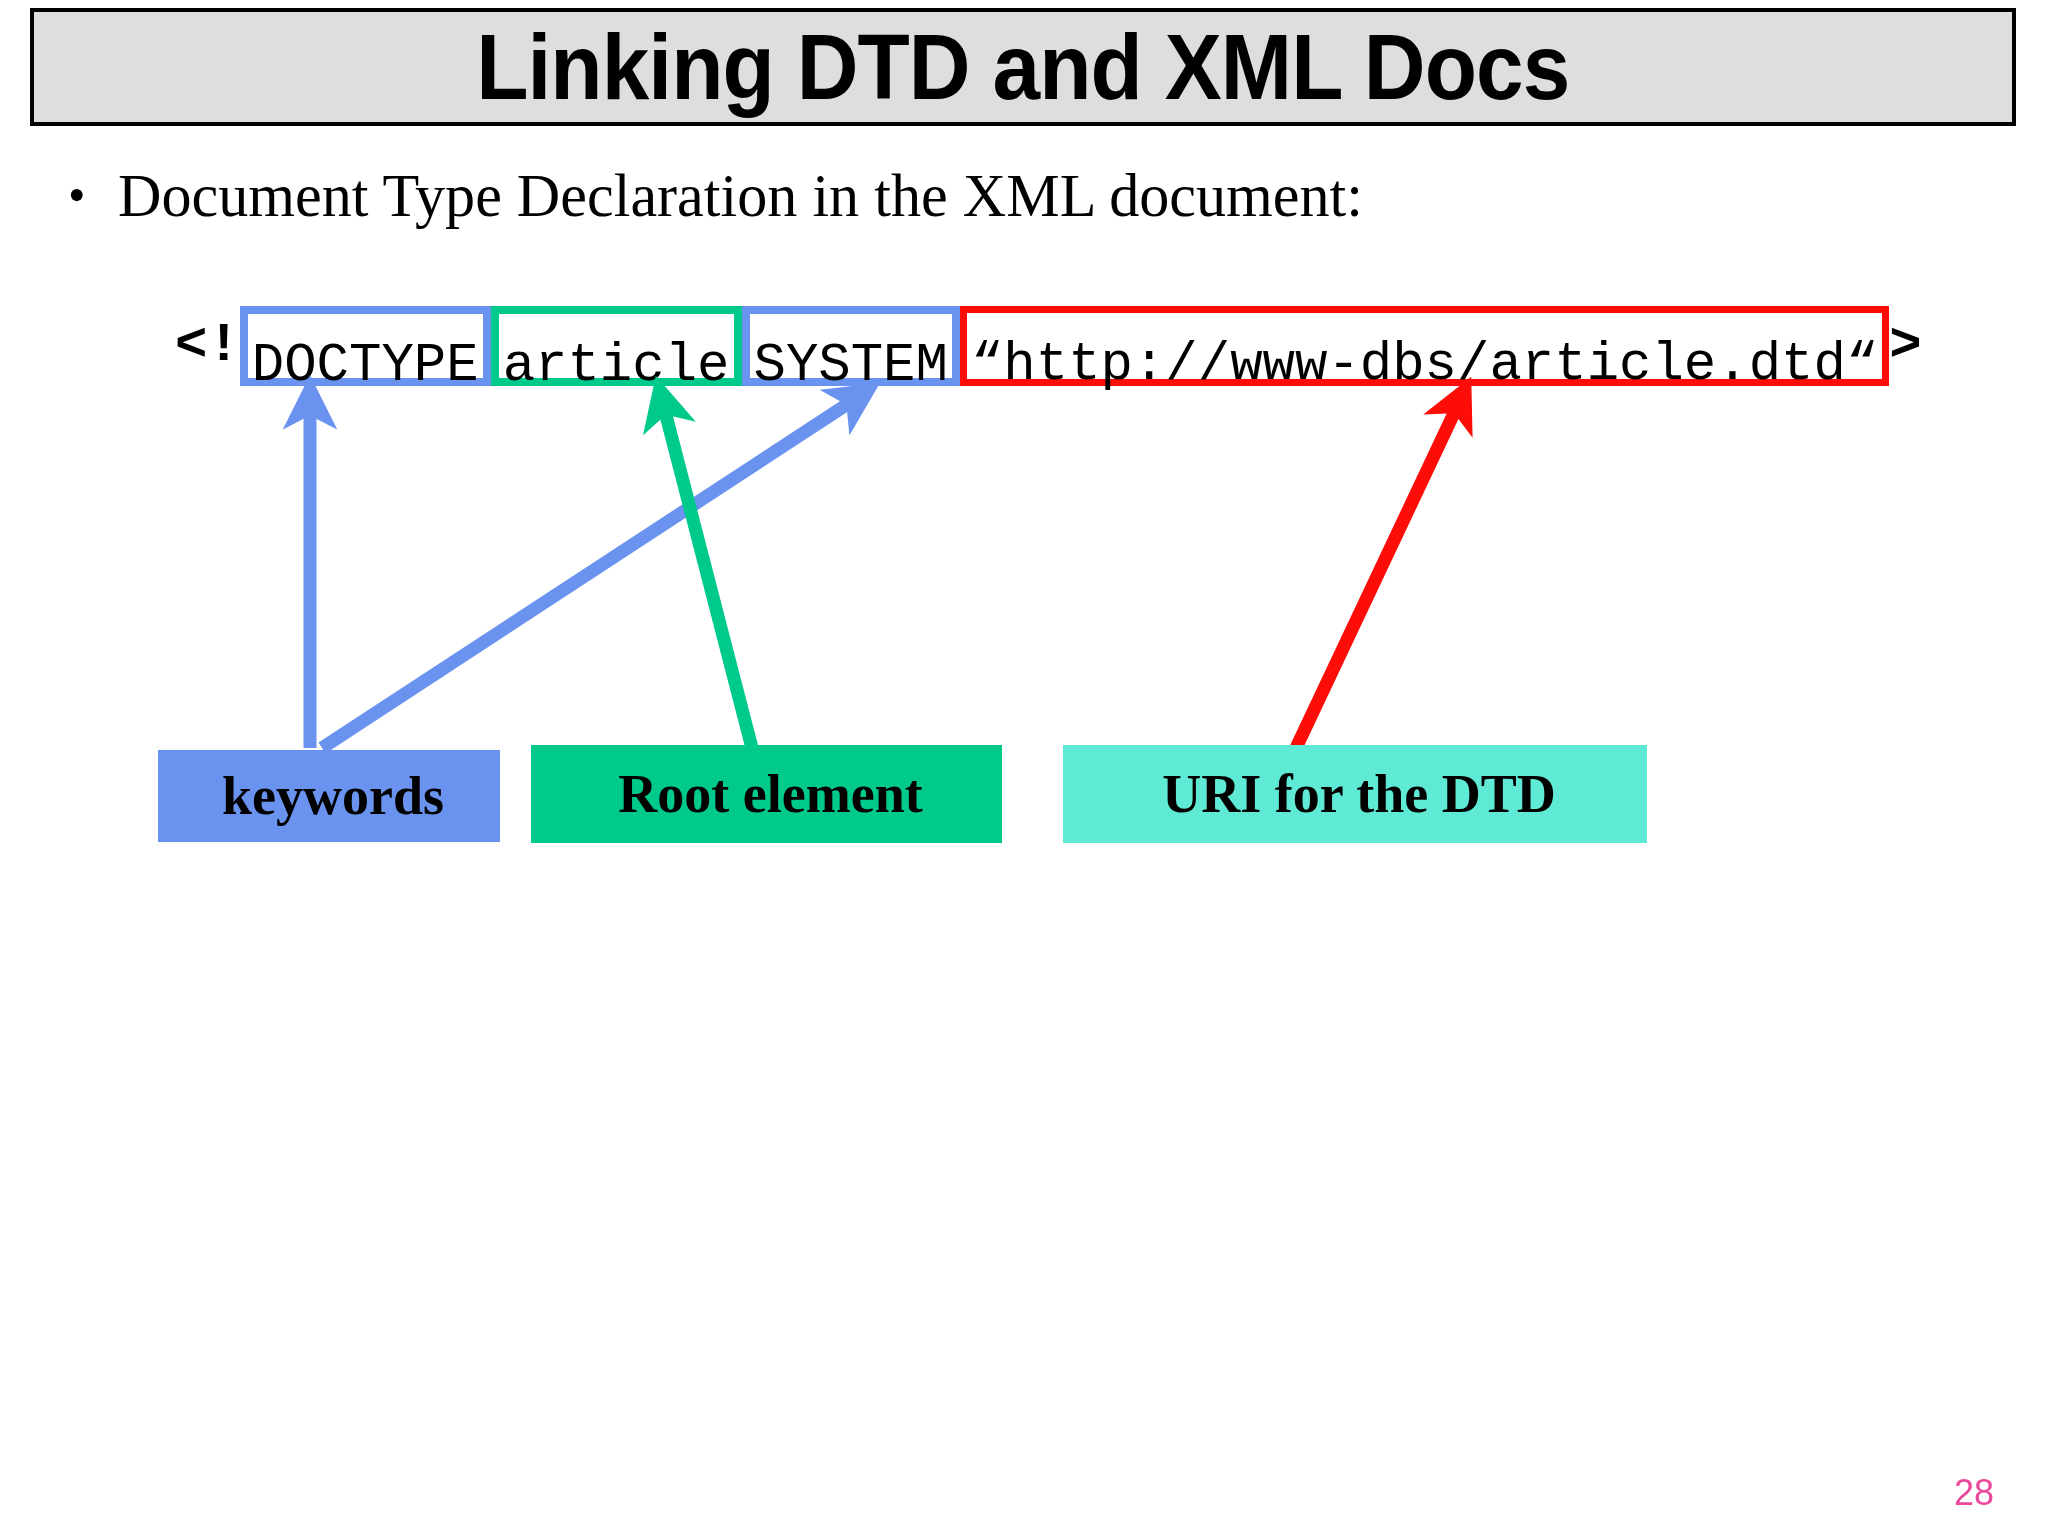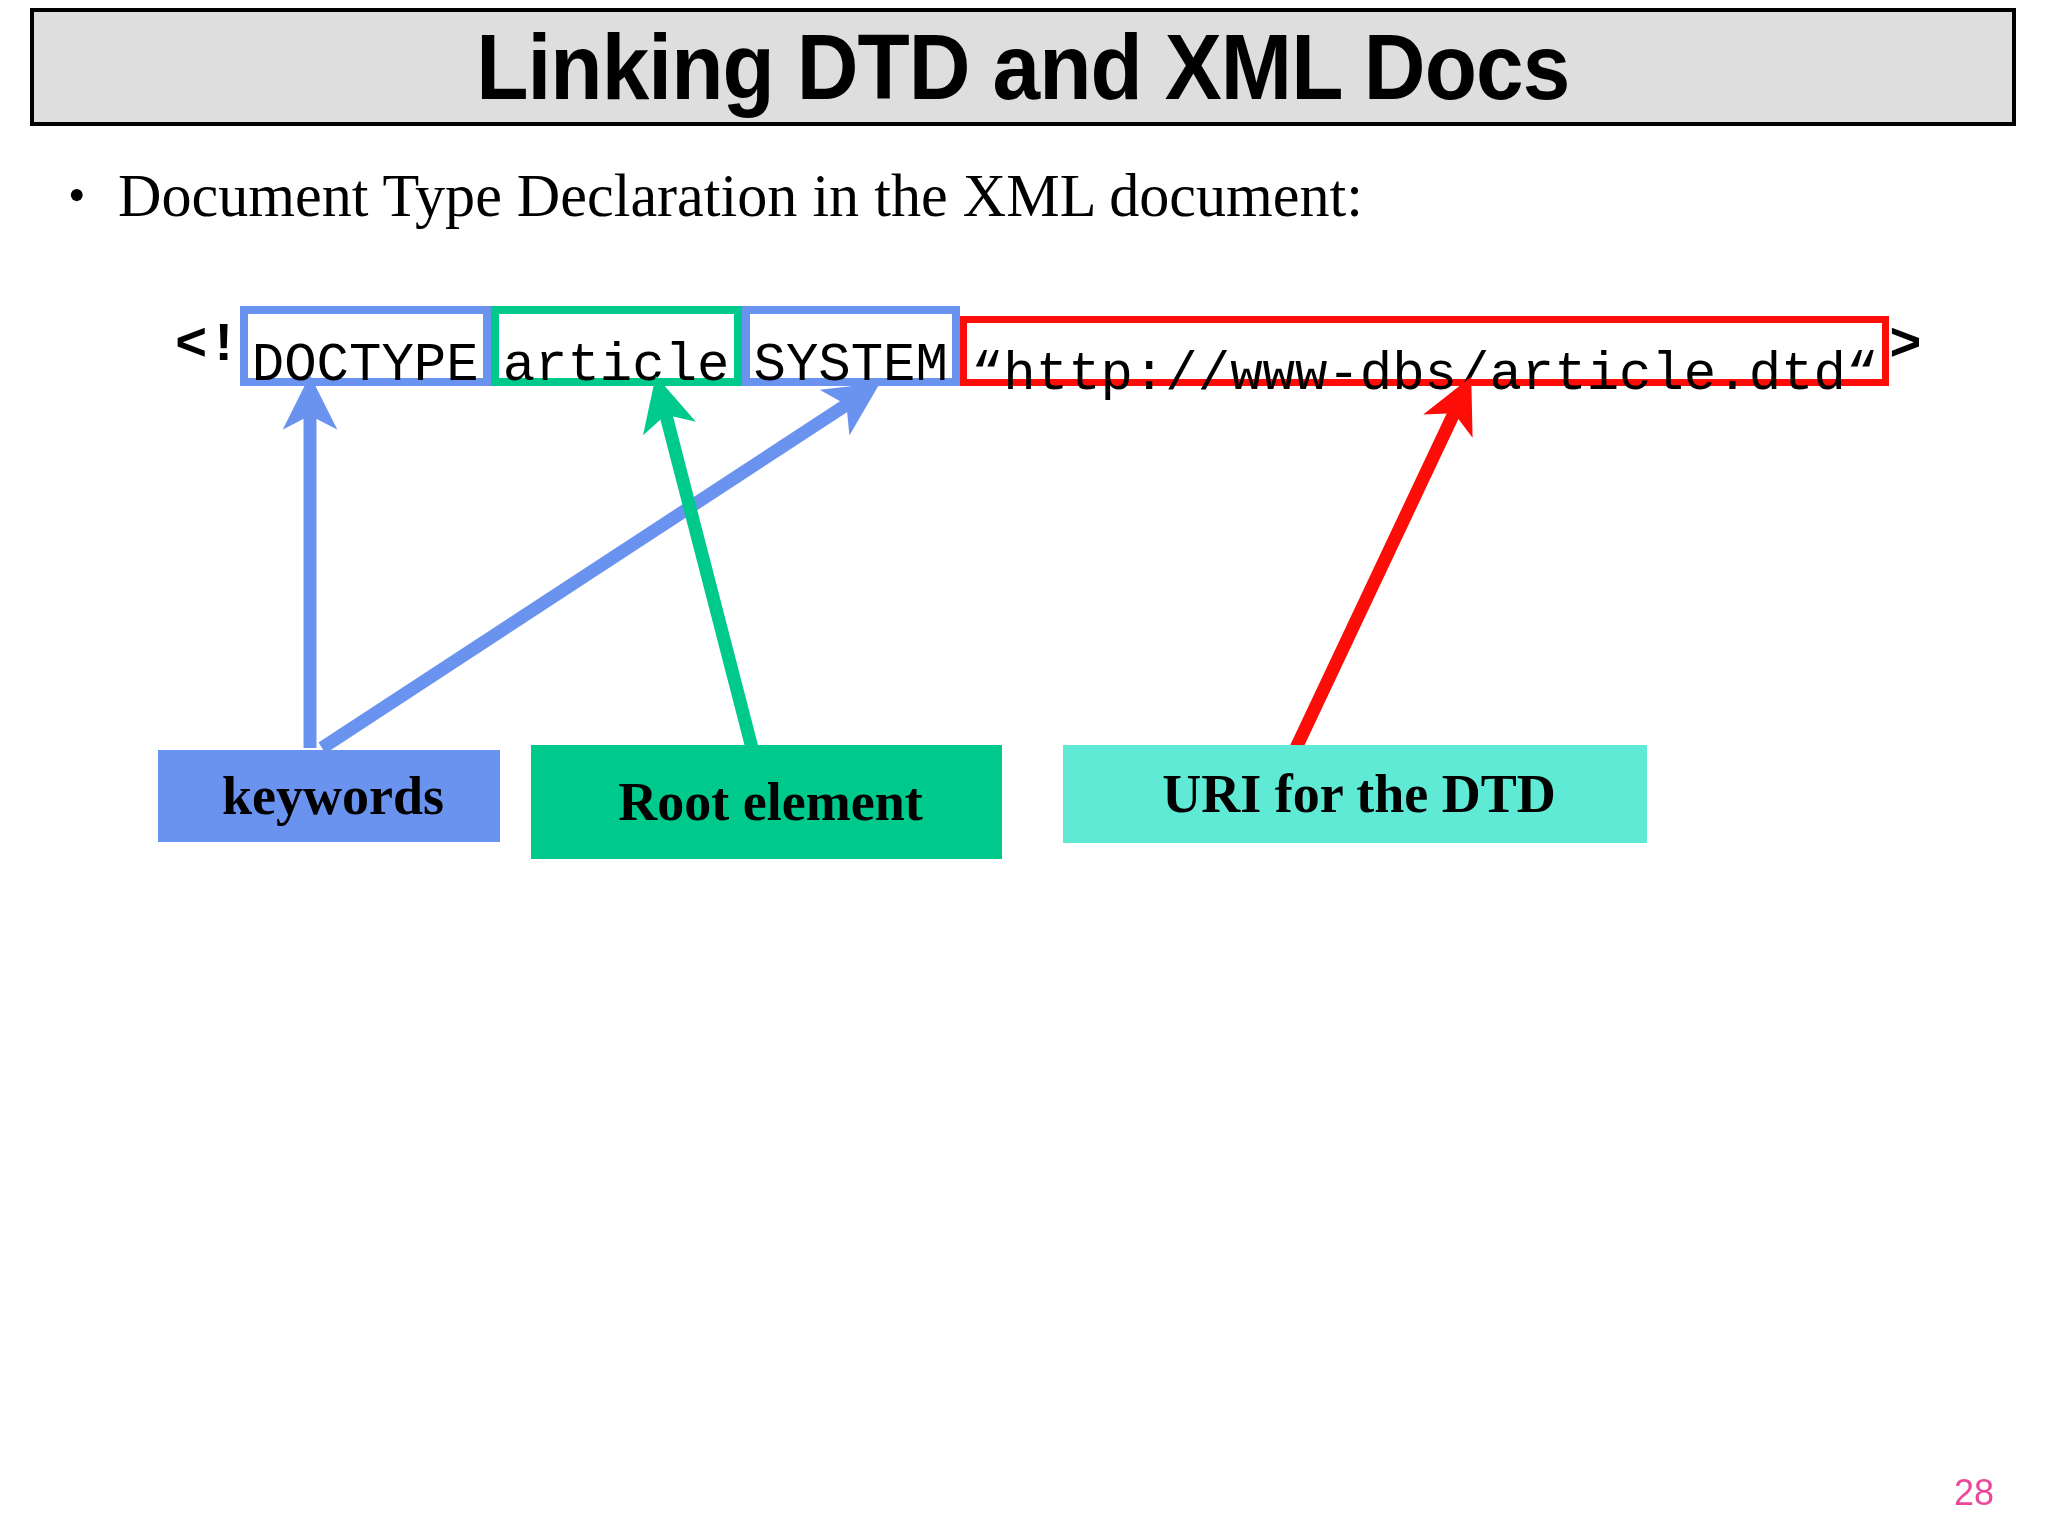--- a/index.html
+++ b/index.html
@@ -94,42 +94,42 @@
     font-size: 54px;
     line-height: 64px;
     color: #000000;
     display: inline-block;
     box-sizing: border-box;
     padding: 20px 4px;
     background: #ffffff;
   }
   .box-blue   { border: 8px solid #6a93f0; }
   .box-green  { border: 8px solid #00c98c; text-align: center; }
-  .box-red    { border: 7px solid #fc0d08; margin-top: 10px; }
+  .box-red    { border: 7px solid #fc0d08; }
 
   
   .legend-box {
     position: absolute;
     display: flex;
     align-items: center;
     justify-content: center;
     font-family: "Liberation Serif", "DejaVu Serif", serif;
     font-weight: bold;
     font-size: 54px;
     line-height: 1;
     color: #000000;
     white-space: nowrap;
     padding-left: 8px;
   }
   #legend-keywords {
     left: 158px; top: 750px; width: 334px; height: 92px;
     background: #6a93f0;
   }
   #legend-root {
-    left: 531px; top: 745px; width: 463px; height: 114px;
+    left: 531px; top: 745px; width: 463px; height: 98px;
     background: #00c98c;
   }
   #legend-uri {
     left: 1063px; top: 745px; width: 576px; height: 98px;
     background: #5eead4;
   }
 
   
   #arrow-layer {
     position: absolute;

